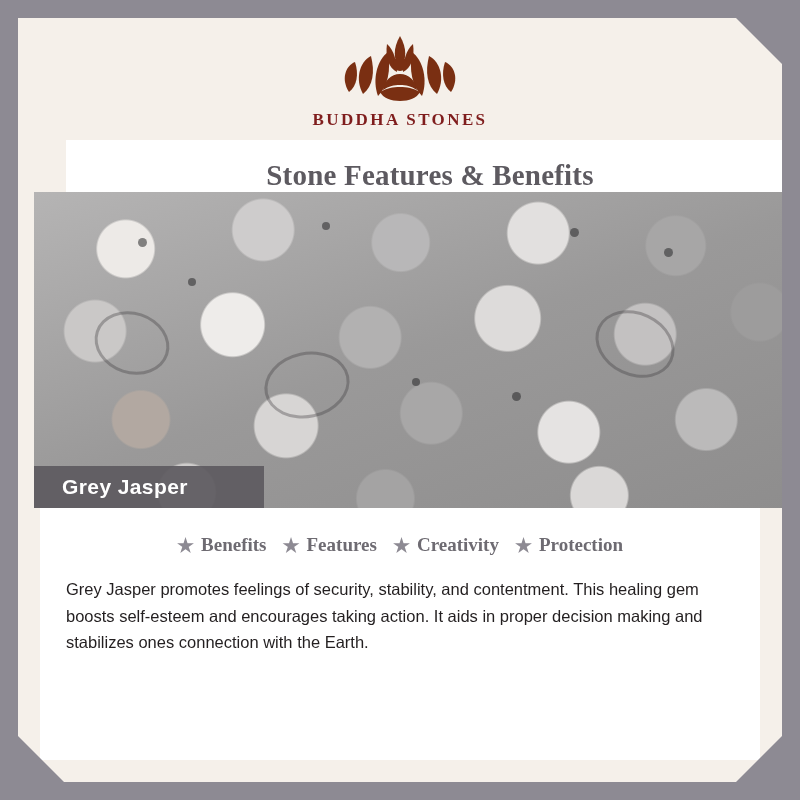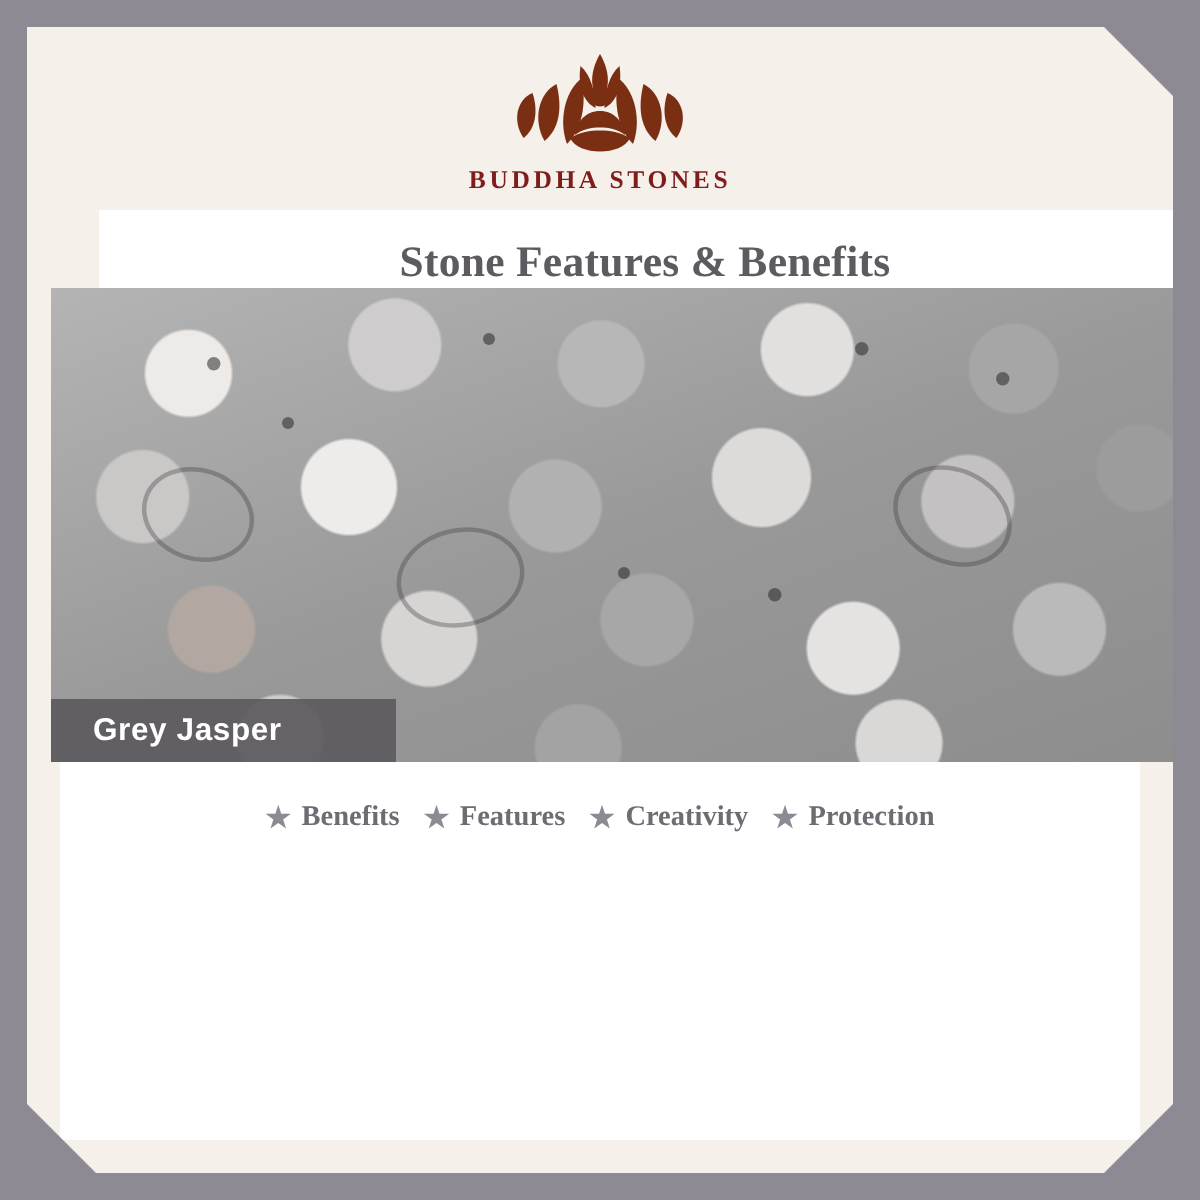--- a/index.html
+++ b/index.html
@@ -279,19 +279,20 @@
         <div class="kw">
           <span class="star">★</span>
           <span>Creativity</span>
         </div>
         <div class="kw">
           <span class="star">★</span>
           <span>Protection</span>
         </div>
       </div>
 
+      <p class="para">Grey Jasper promotes feelings of security, stability, and contentment. This healing gem boosts self-esteem and encourages taking action. It aids in proper decision making and stabilizes ones connection with the Earth.</p>
     </div>
 
     <div class="tri-bl"></div>
     <div class="tri-br"></div>
     <div class="tri-tr"></div>
   </div>
 </div>
 
 </body></html>

